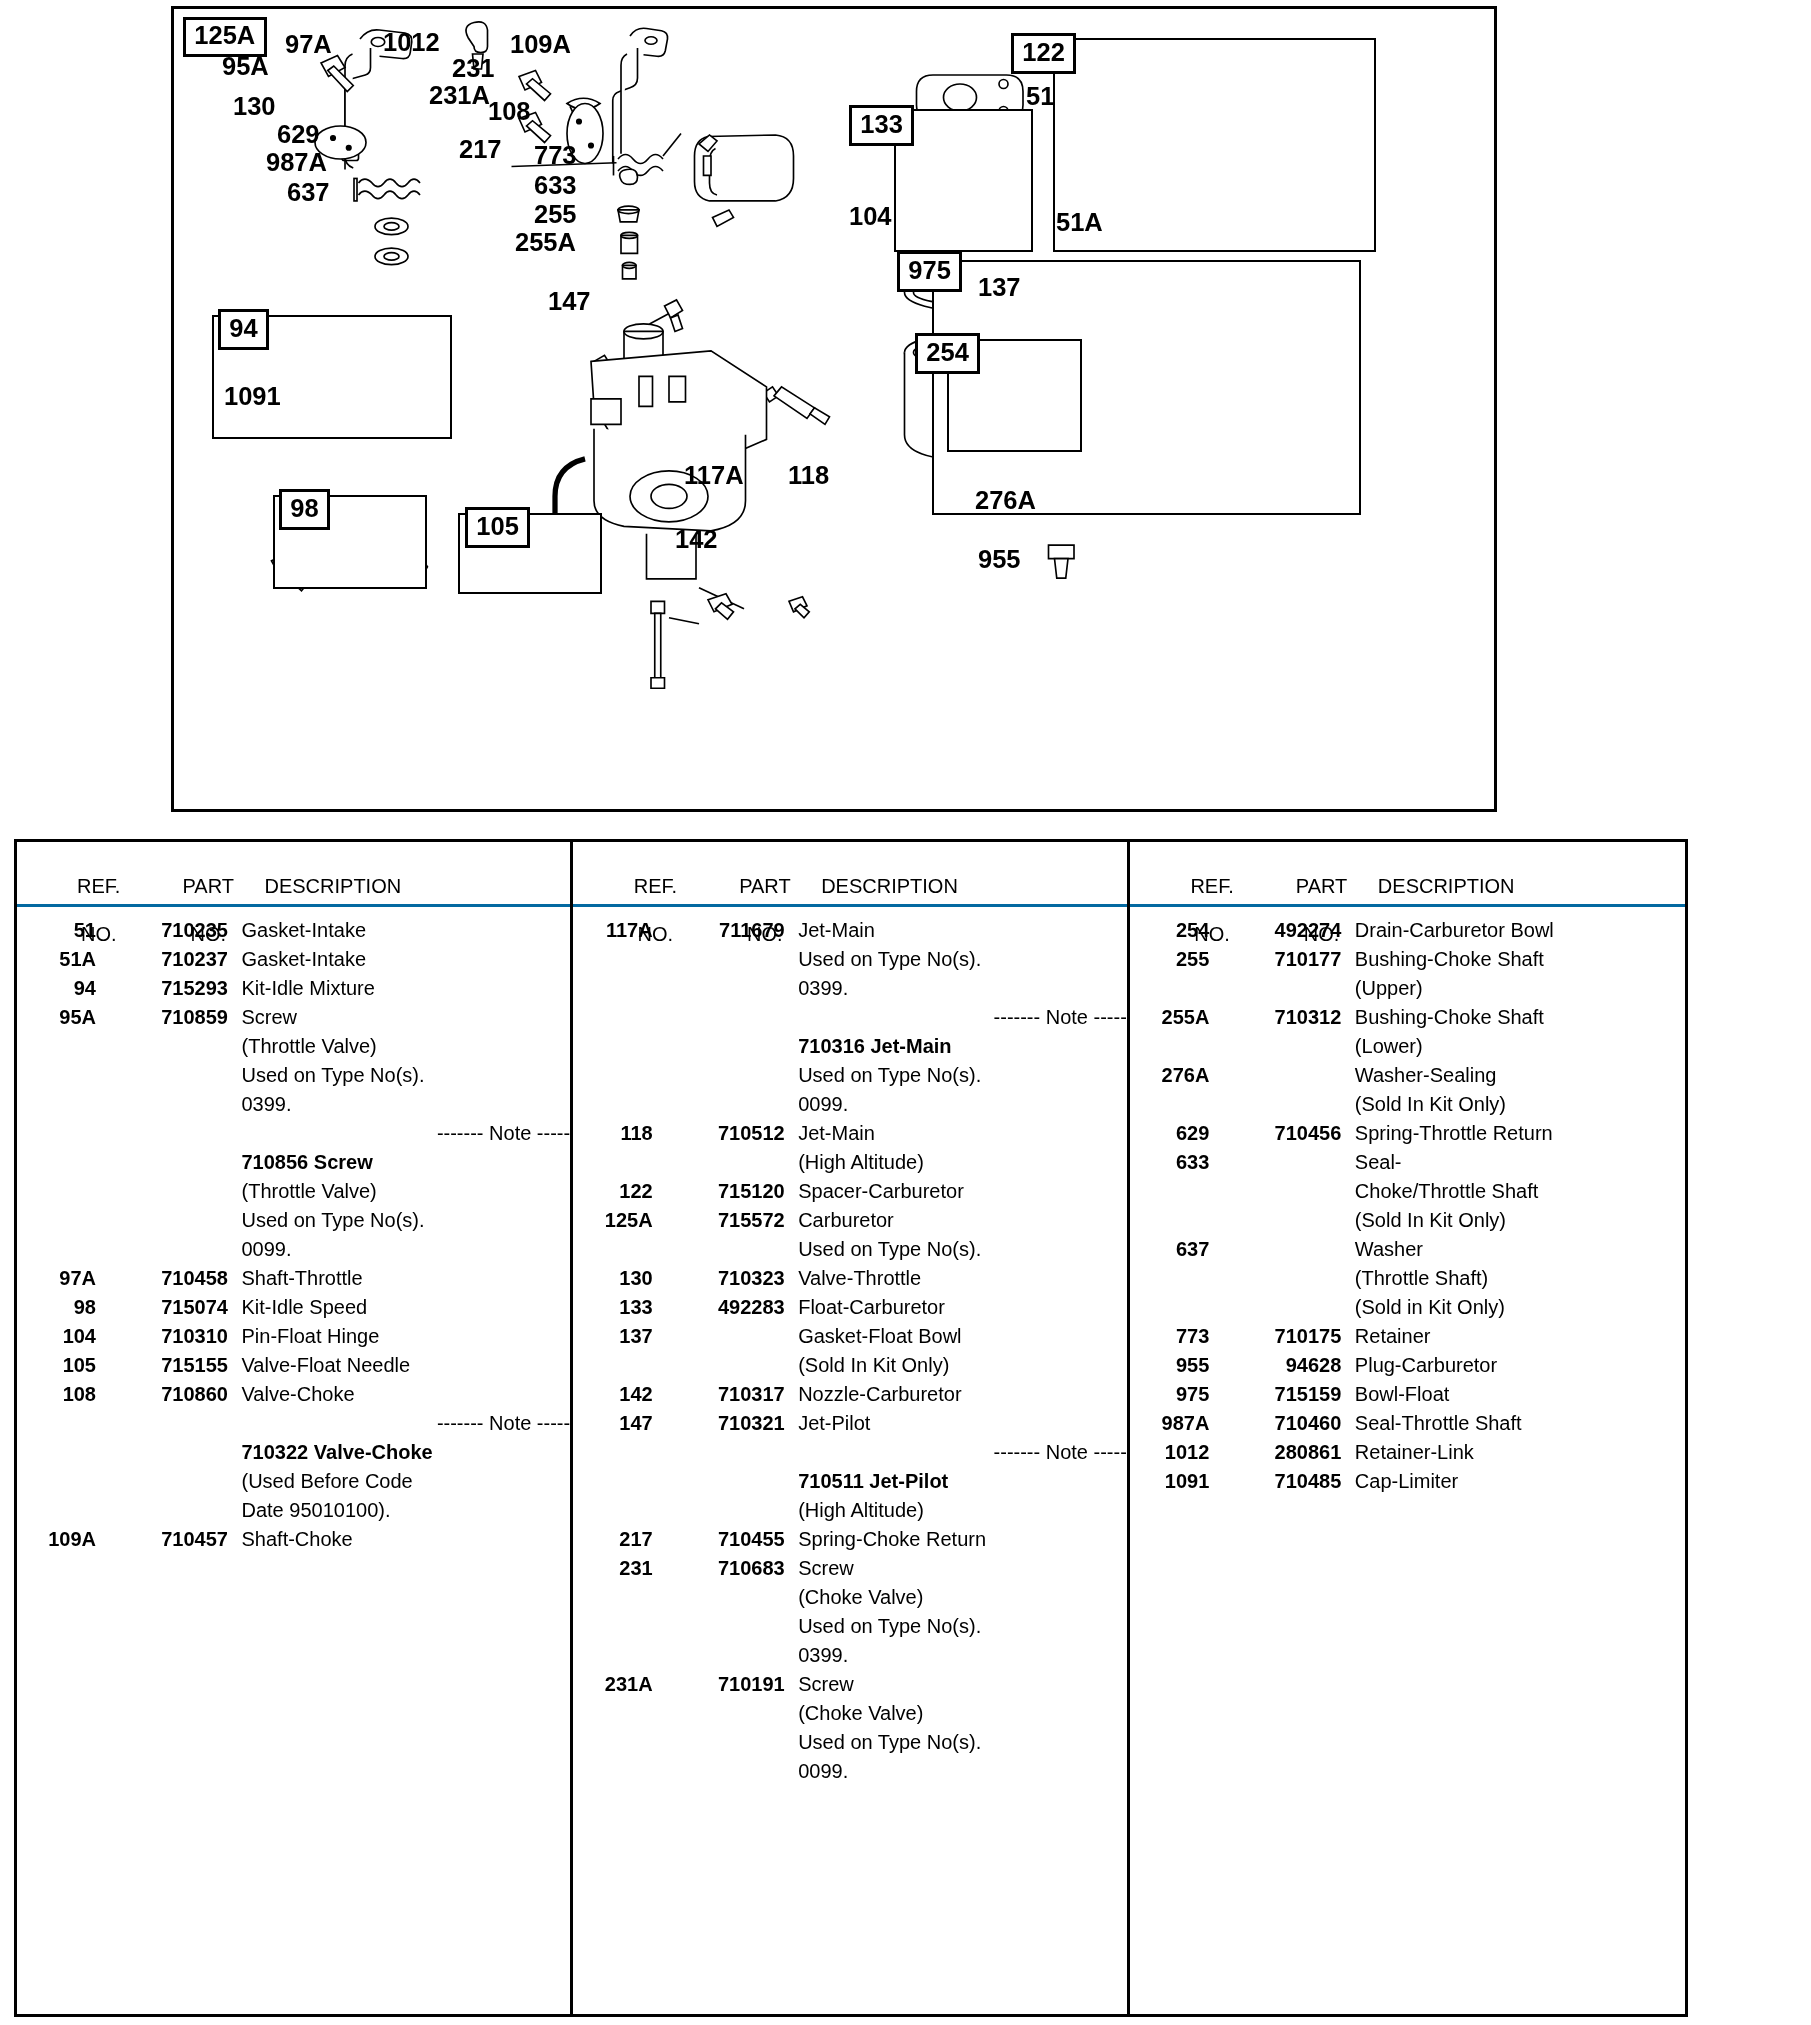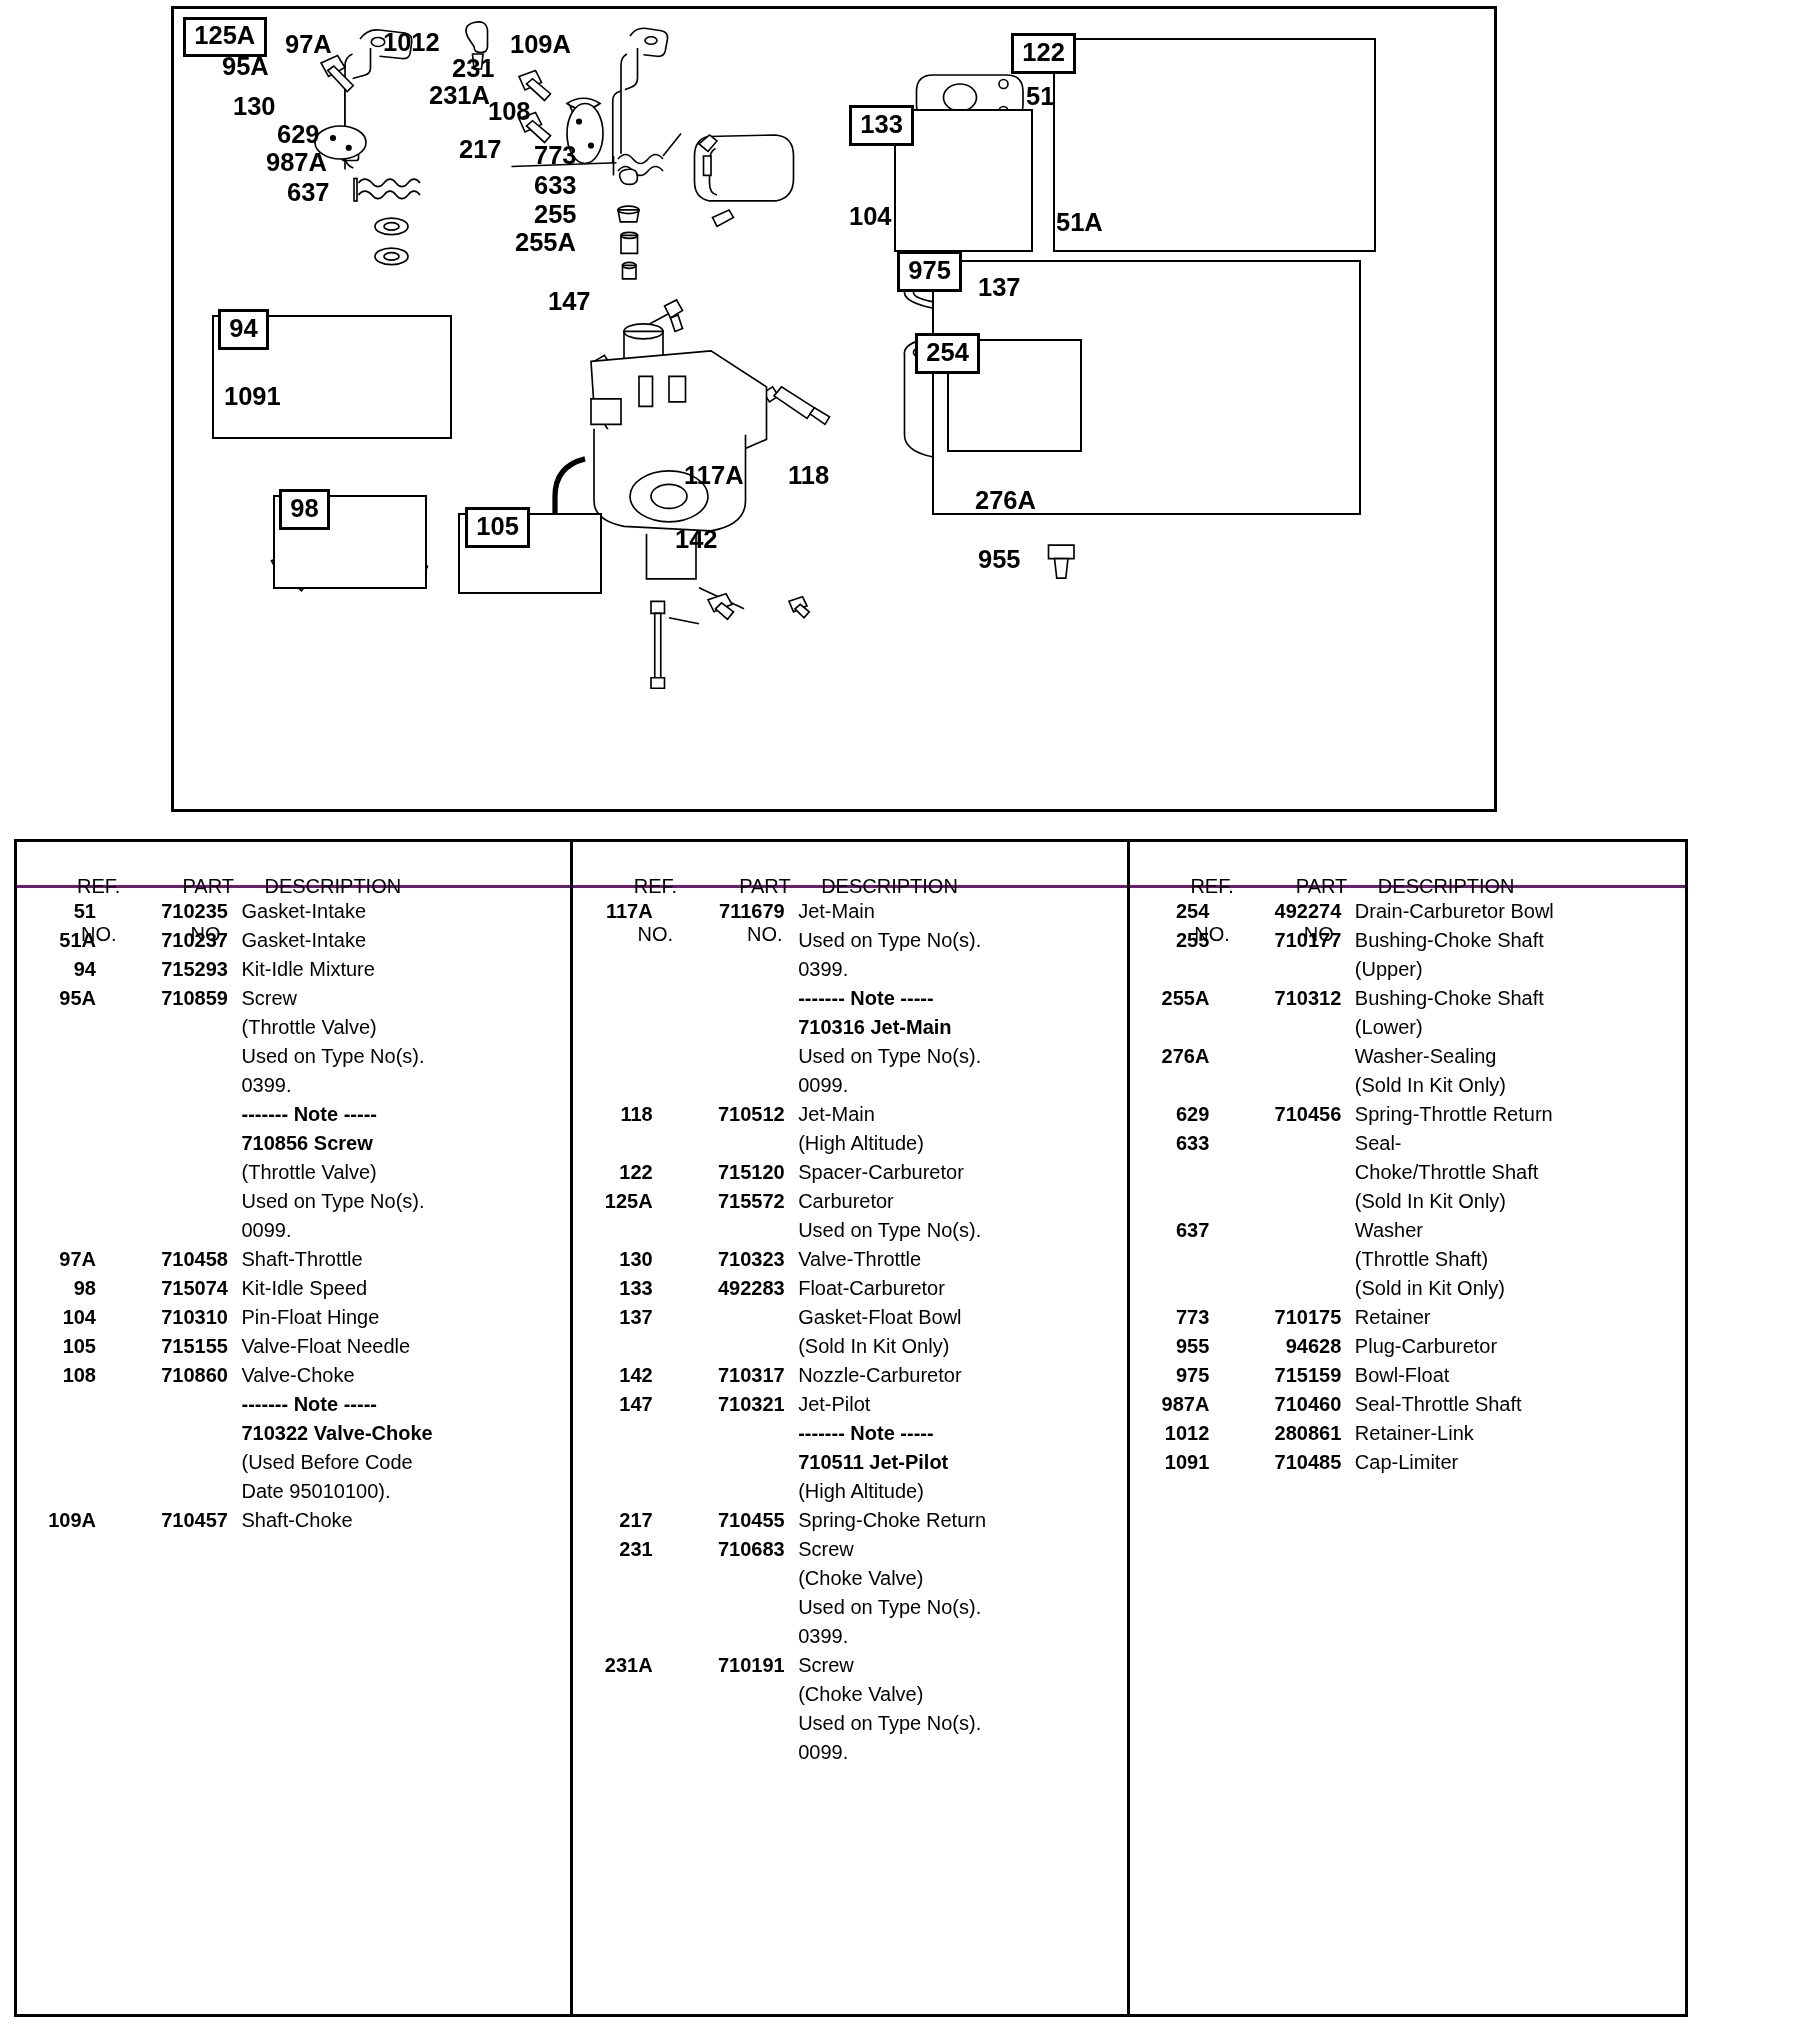--- a/index.html
+++ b/index.html
@@ -64,23 +64,23 @@
   }
   .col {
     box-sizing: border-box;
     position: relative;
     padding: 0;
   }
   .col.c1 { width: 557px; border-right: 3px solid #000; }
   .col.c2 { width: 557px; border-right: 3px solid #000; }
   .col.c3 { width: 555px; }
   .col-head {
-    height: 46px;
+    height: 65px;
     position: relative;
-    border-bottom: 3px solid #701a75;
+    border-bottom: 3px solid #0369a1;
     box-sizing: border-box;
   }
   .hd {
     position: absolute;
     font-size: 20px;
     line-height: 24px;
     white-space: pre;
     text-align: center;
   }
   .rows {
@@ -105,21 +105,21 @@
     text-align: right;
     font-weight: bold;
     padding-right: 13.5px;
     box-sizing: border-box;
   }
   .cell-desc {
     flex: 1;
     text-align: left;
   }
   .cell-desc.bold { font-weight: bold; }
-  .cell-desc.note { font-weight: bold; letter-spacing: 0px; }
+  .cell-desc.note { font-weight: normal; letter-spacing: 0px; text-align: right; }
 </style>
 </head>
 <body>
 
 <div class="diagram-panel">
 
   <svg class="art" viewBox="0 0 1760 1067" preserveAspectRatio="none">
     <g stroke="#000" fill="none" stroke-width="2.2">
 
       <path d="M248 40 q10 -14 26 -12 l34 4 q10 2 9 12 l-2 14 q-1 9 -11 8 l-30 -3" fill="#fff"></path>

